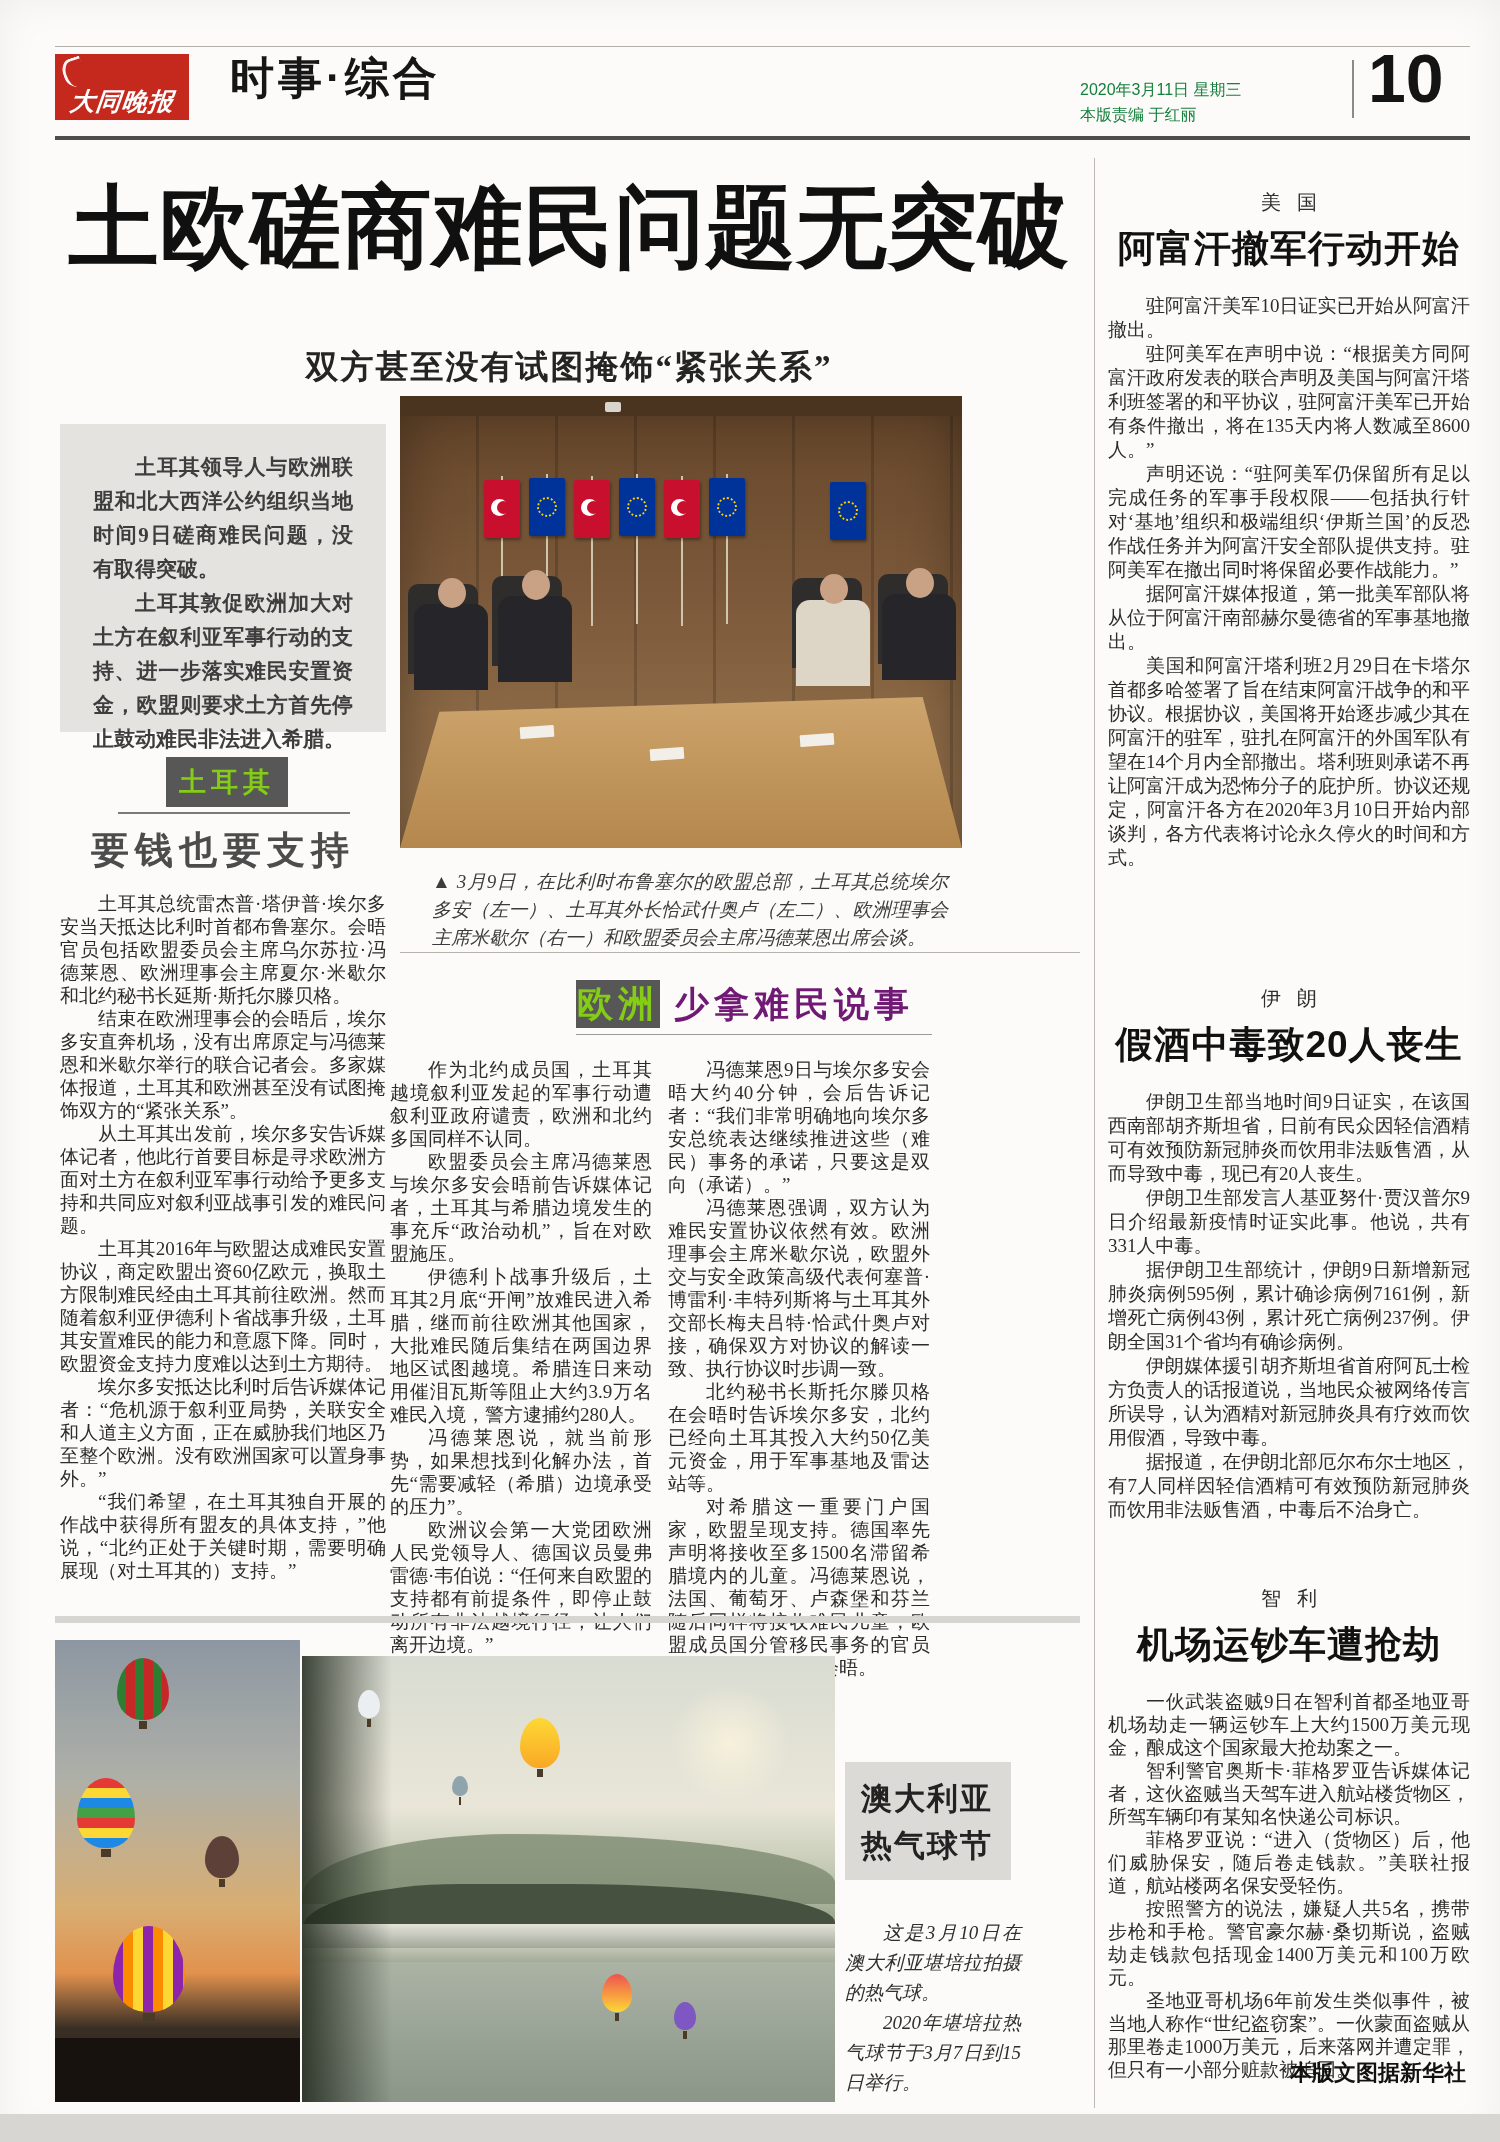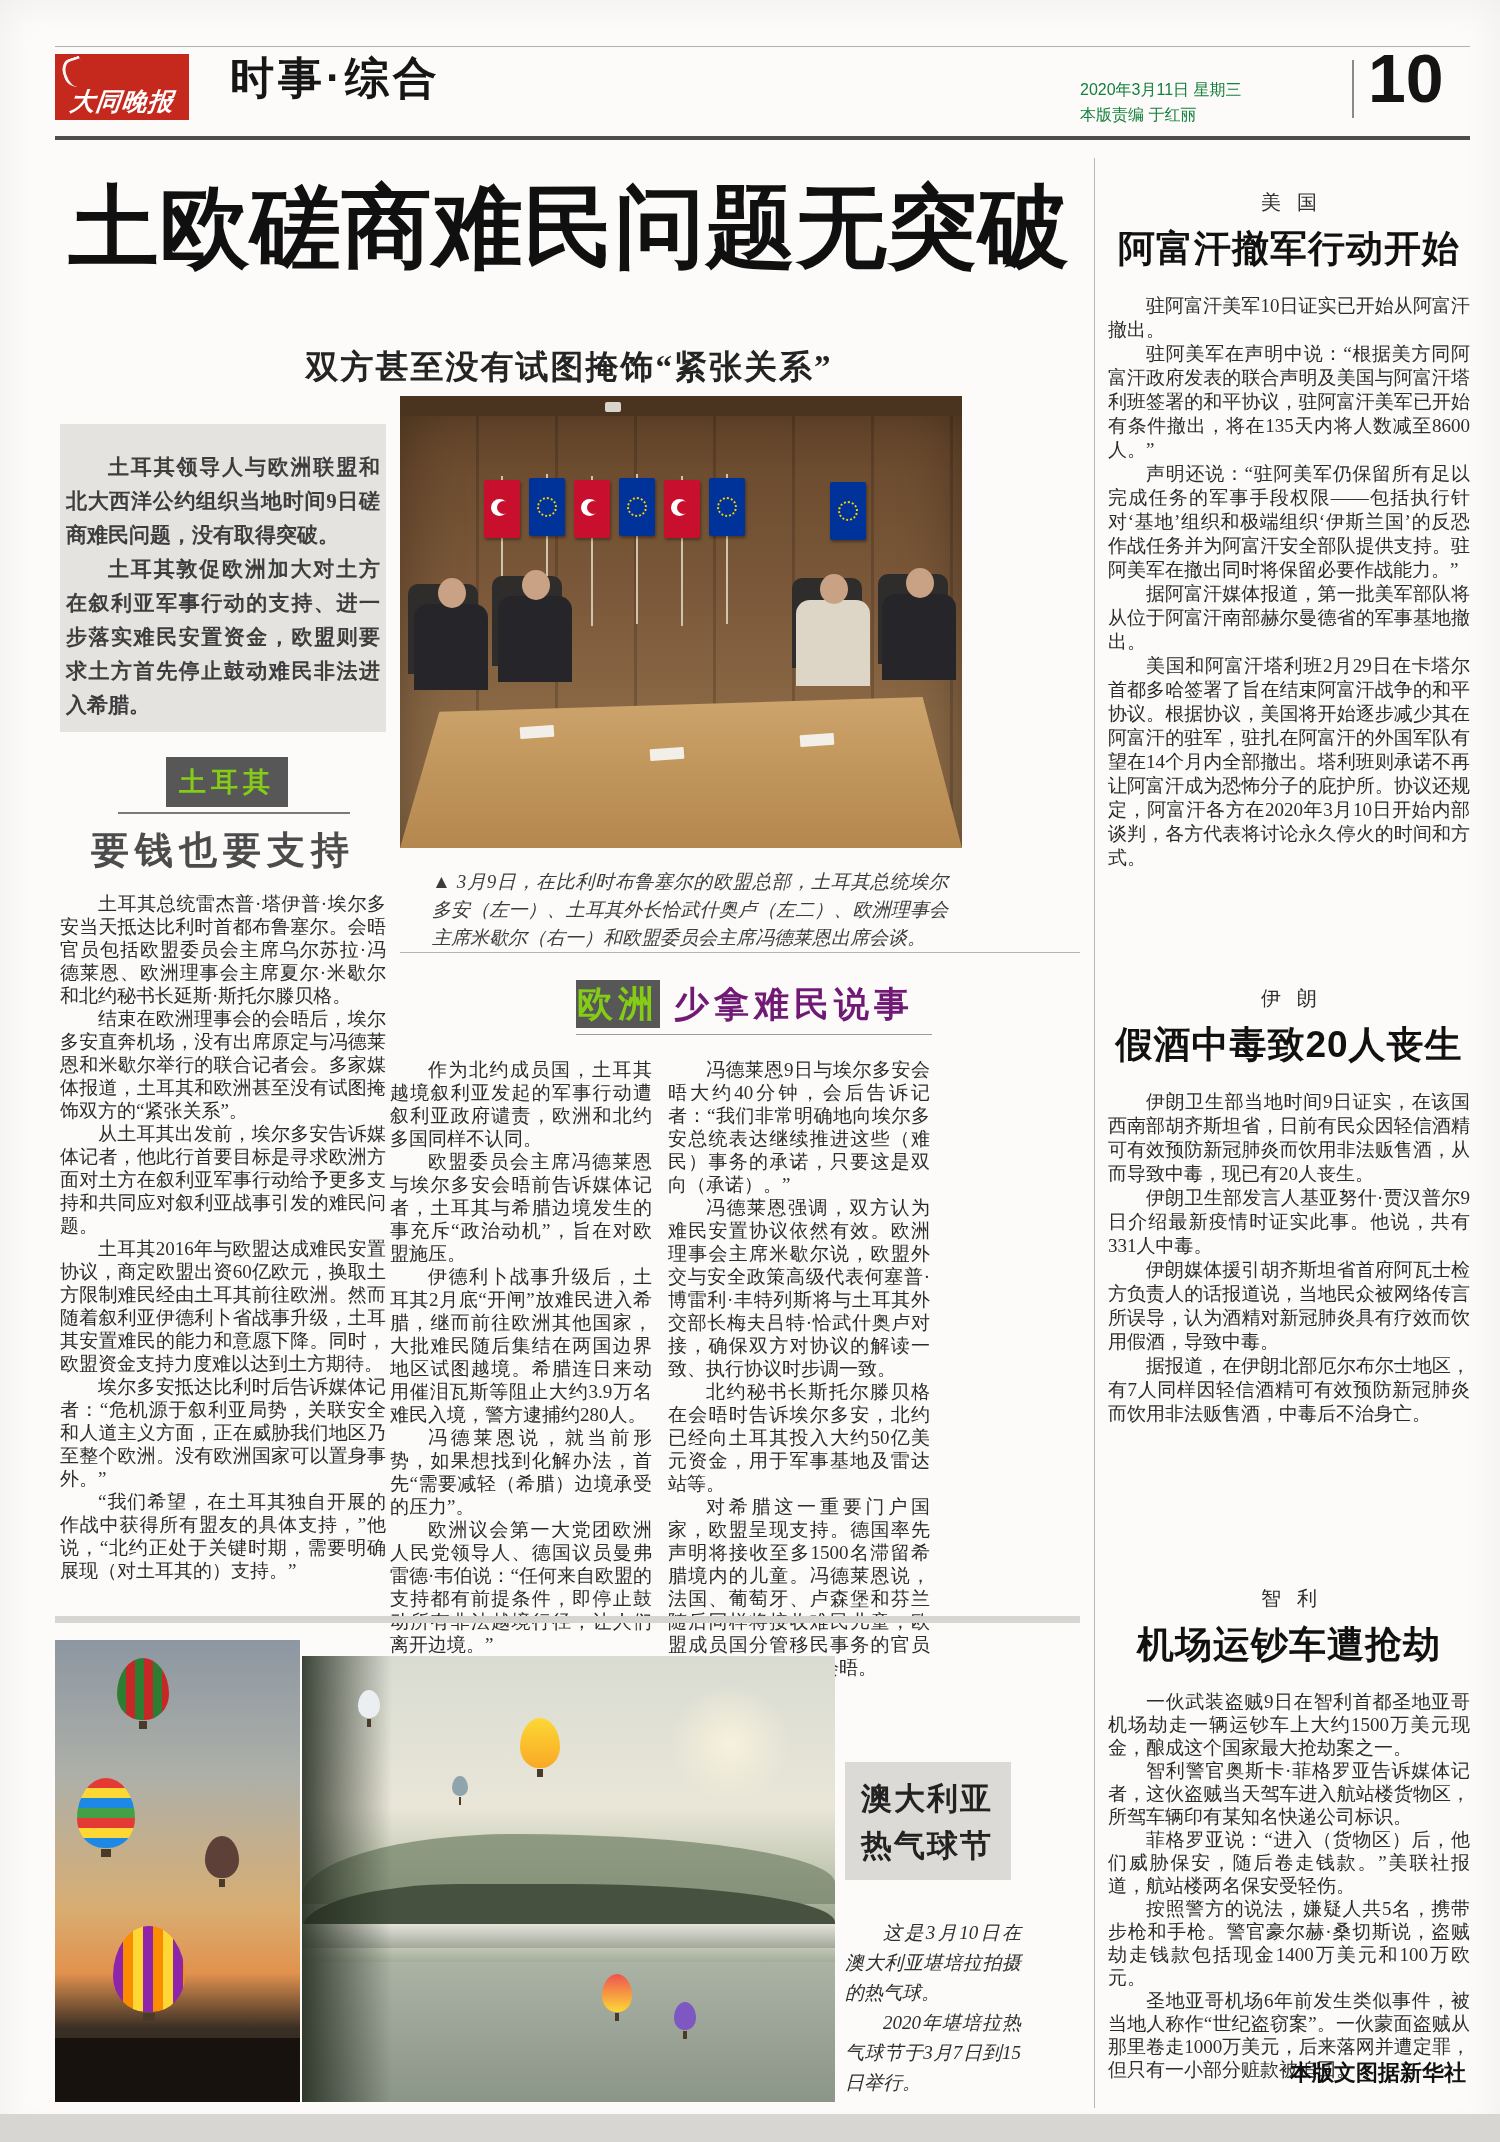--- a/index.html
+++ b/index.html
@@ -18,21 +18,21 @@
   .dateblock{left:1080px;top:78px;font:16px/1.55 "Liberation Sans",sans-serif;color:#15803d;}
   .pagedivider{left:1352px;top:60px;width:2px;height:58px;background:#8a8a8a;}
   .pagenum{left:1368px;top:44px;font:bold 68px/1 "Liberation Sans",sans-serif;color:#141414;}
   .headrule{left:55px;top:136px;width:1415px;height:4px;background:#4d4d4d;}
   .vdivider{left:1094px;top:158px;width:1px;height:1950px;background:#bcb9b3;}
   
   .headline{left:58px;top:176px;width:1022px;text-align:center;
             font:bold 90px/1.15 "Liberation Sans","DejaVu Sans",sans-serif;color:#101010;letter-spacing:1px;}
   .subtitle{left:58px;top:348px;width:1022px;text-align:center;
             font:bold 33px/1.2 "Liberation Serif",serif;color:#242424;letter-spacing:2px;}
-  .summarybox{left:60px;top:424px;width:326px;height:308px;background:#e4e3e0;box-sizing:border-box;padding:26px 6px;}
+  .summarybox{left:60px;top:424px;width:326px;height:308px;background:#e4e3e0;box-sizing:border-box;padding:26px 33px;}
   .summarybox p{margin:0;font:bold 21px/34px "Liberation Serif",serif;color:#3d3d3d;text-align:justify;text-indent:2em;}
   .photo{left:400px;top:396px;width:562px;height:452px;overflow:hidden;
          background:linear-gradient(180deg,#5e4127 0%,#6e4d30 18%,#7c593a 45%,#8a6845 70%,#8f6d49 100%);
          box-shadow:inset 0 0 60px rgba(0,0,0,.35);}
   .panels{position:absolute;inset:0;background:repeating-linear-gradient(90deg,transparent 0 76px,rgba(0,0,0,.16) 76px 79px);}
   .ceiling{position:absolute;left:0;top:0;width:100%;height:20px;background:#4a3420;}
   .cam{position:absolute;left:205px;top:6px;width:16px;height:10px;background:#d9d4cc;border-radius:2px;}
   .flag{position:absolute;width:36px;height:58px;border-radius:2px;box-shadow:1px 2px 3px rgba(0,0,0,.35);}
   .flag-tr{background:#c8102e;}
   .flag-tr::before{content:"";position:absolute;left:7px;top:19px;width:17px;height:17px;background:#fff;border-radius:50%;}
@@ -225,20 +225,21 @@
       <p>美国和阿富汗塔利班2月29日在卡塔尔首都多哈签署了旨在结束阿富汗战争的和平协议。根据协议，美国将开始逐步减少其在阿富汗的驻军，驻扎在阿富汗的外国军队有望在14个月内全部撤出。塔利班则承诺不再让阿富汗成为恐怖分子的庇护所。协议还规定，阿富汗各方在2020年3月10日开始内部谈判，各方代表将讨论永久停火的时间和方式。</p>
     </div>
   </div>
 
   <div class="abs" style="left:1108px;top:988px;width:362px;">
     <div class="rc-kicker">伊朗</div>
     <div class="rc-title">假酒中毒致20人丧生</div>
     <div class="rc-body">
       <p>伊朗卫生部当地时间9日证实，在该国西南部胡齐斯坦省，日前有民众因轻信酒精可有效预防新冠肺炎而饮用非法贩售酒，从而导致中毒，现已有20人丧生。</p>
       <p>伊朗卫生部发言人基亚努什·贾汉普尔9日介绍最新疫情时证实此事。他说，共有331人中毒。</p>
+      <p>据伊朗卫生部统计，伊朗9日新增新冠肺炎病例595例，累计确诊病例7161例，新增死亡病例43例，累计死亡病例237例。伊朗全国31个省均有确诊病例。</p>
       <p>伊朗媒体援引胡齐斯坦省首府阿瓦士检方负责人的话报道说，当地民众被网络传言所误导，认为酒精对新冠肺炎具有疗效而饮用假酒，导致中毒。</p>
       <p>据报道，在伊朗北部厄尔布尔士地区，有7人同样因轻信酒精可有效预防新冠肺炎而饮用非法贩售酒，中毒后不治身亡。</p>
     </div>
   </div>
 
   <div class="abs" style="left:1108px;top:1588px;width:362px;">
     <div class="rc-kicker">智利</div>
     <div class="rc-title">机场运钞车遭抢劫</div>
     <div class="rc-body" style="line-height:23px;">
       <p>一伙武装盗贼9日在智利首都圣地亚哥机场劫走一辆运钞车上大约1500万美元现金，酿成这个国家最大抢劫案之一。</p>

